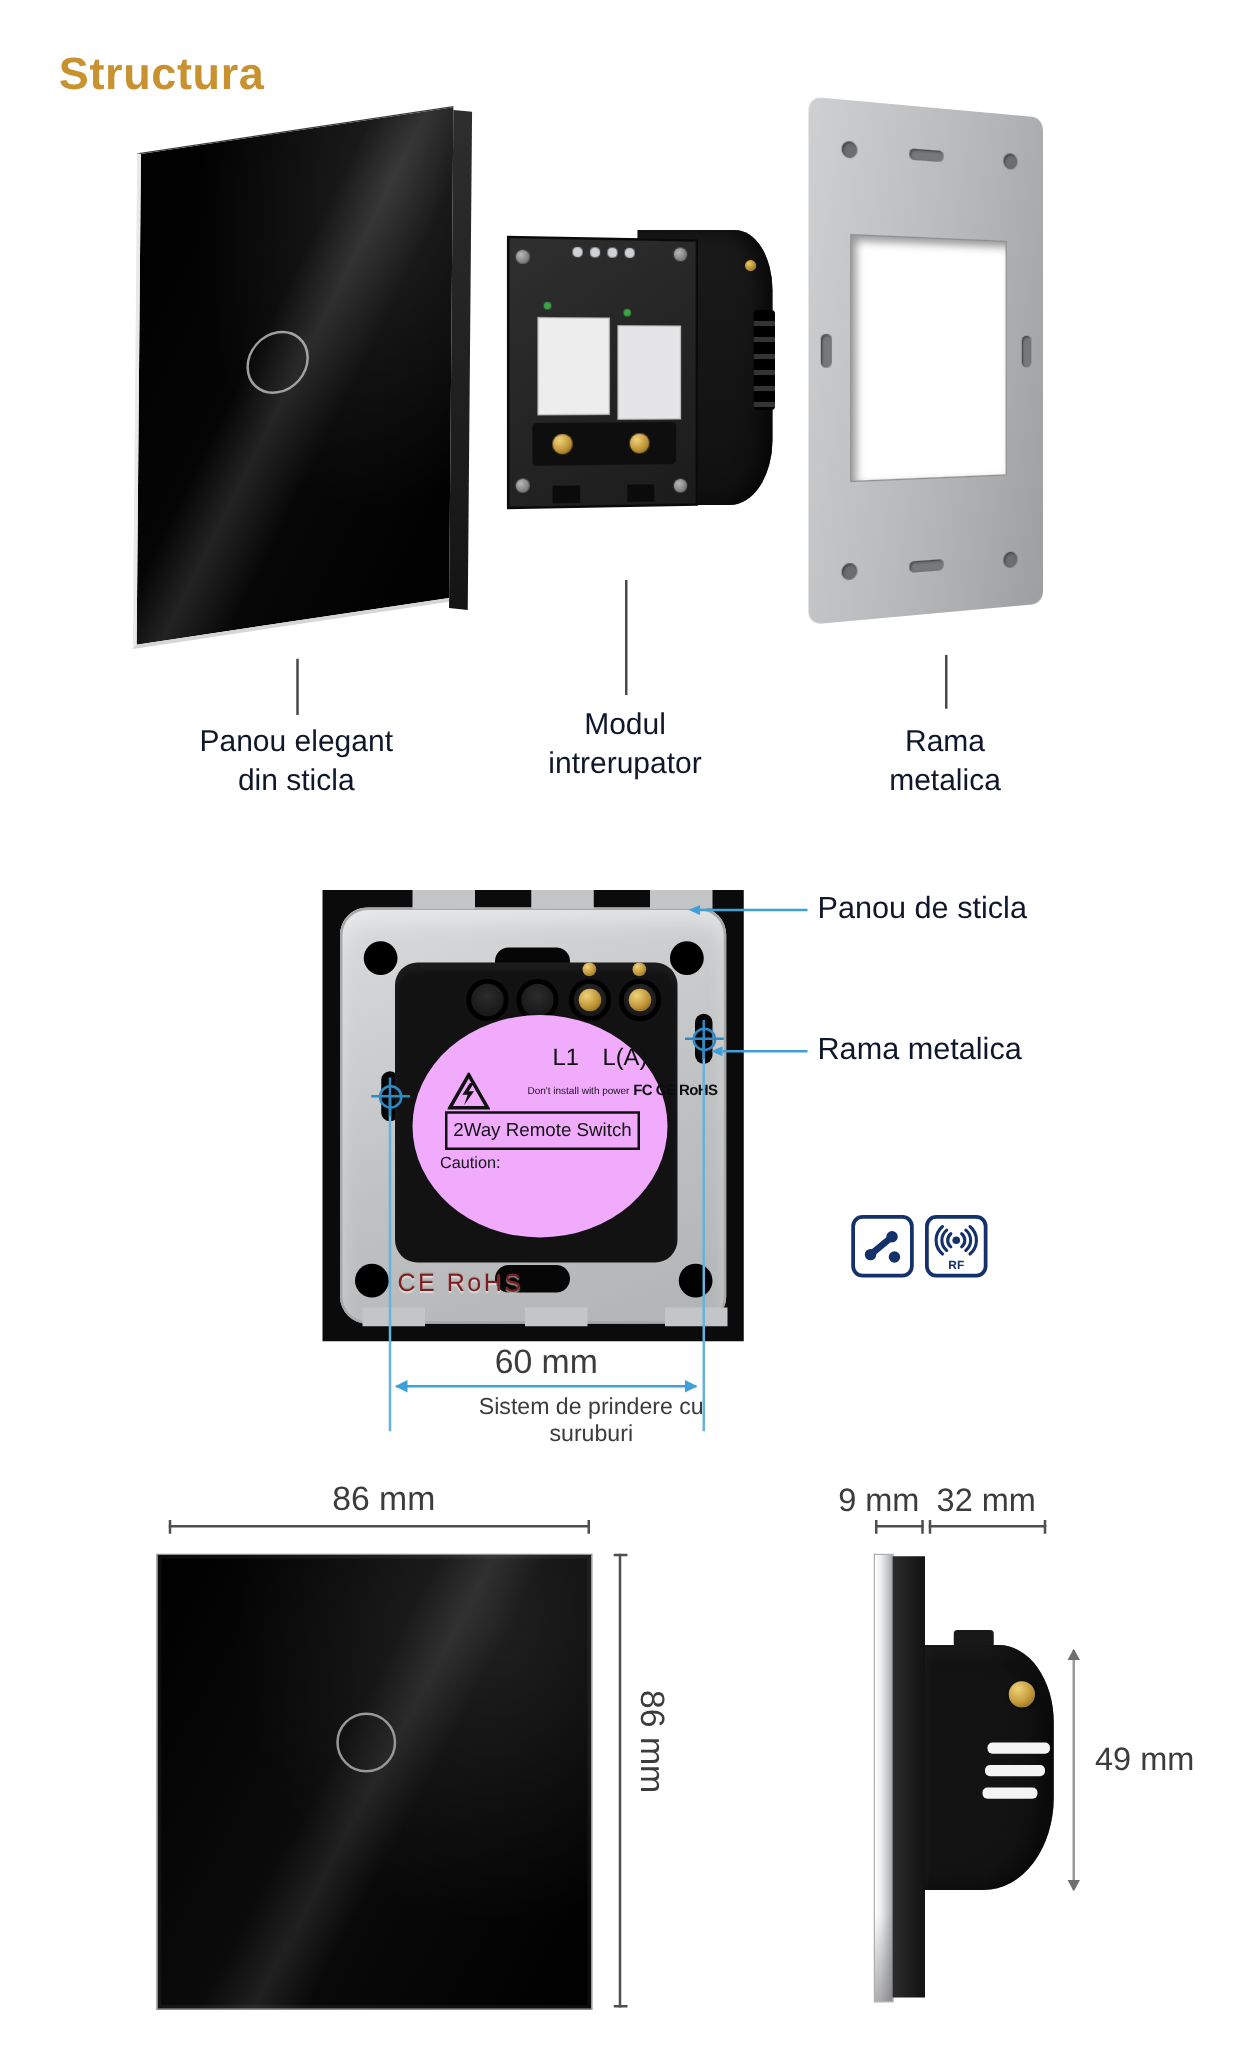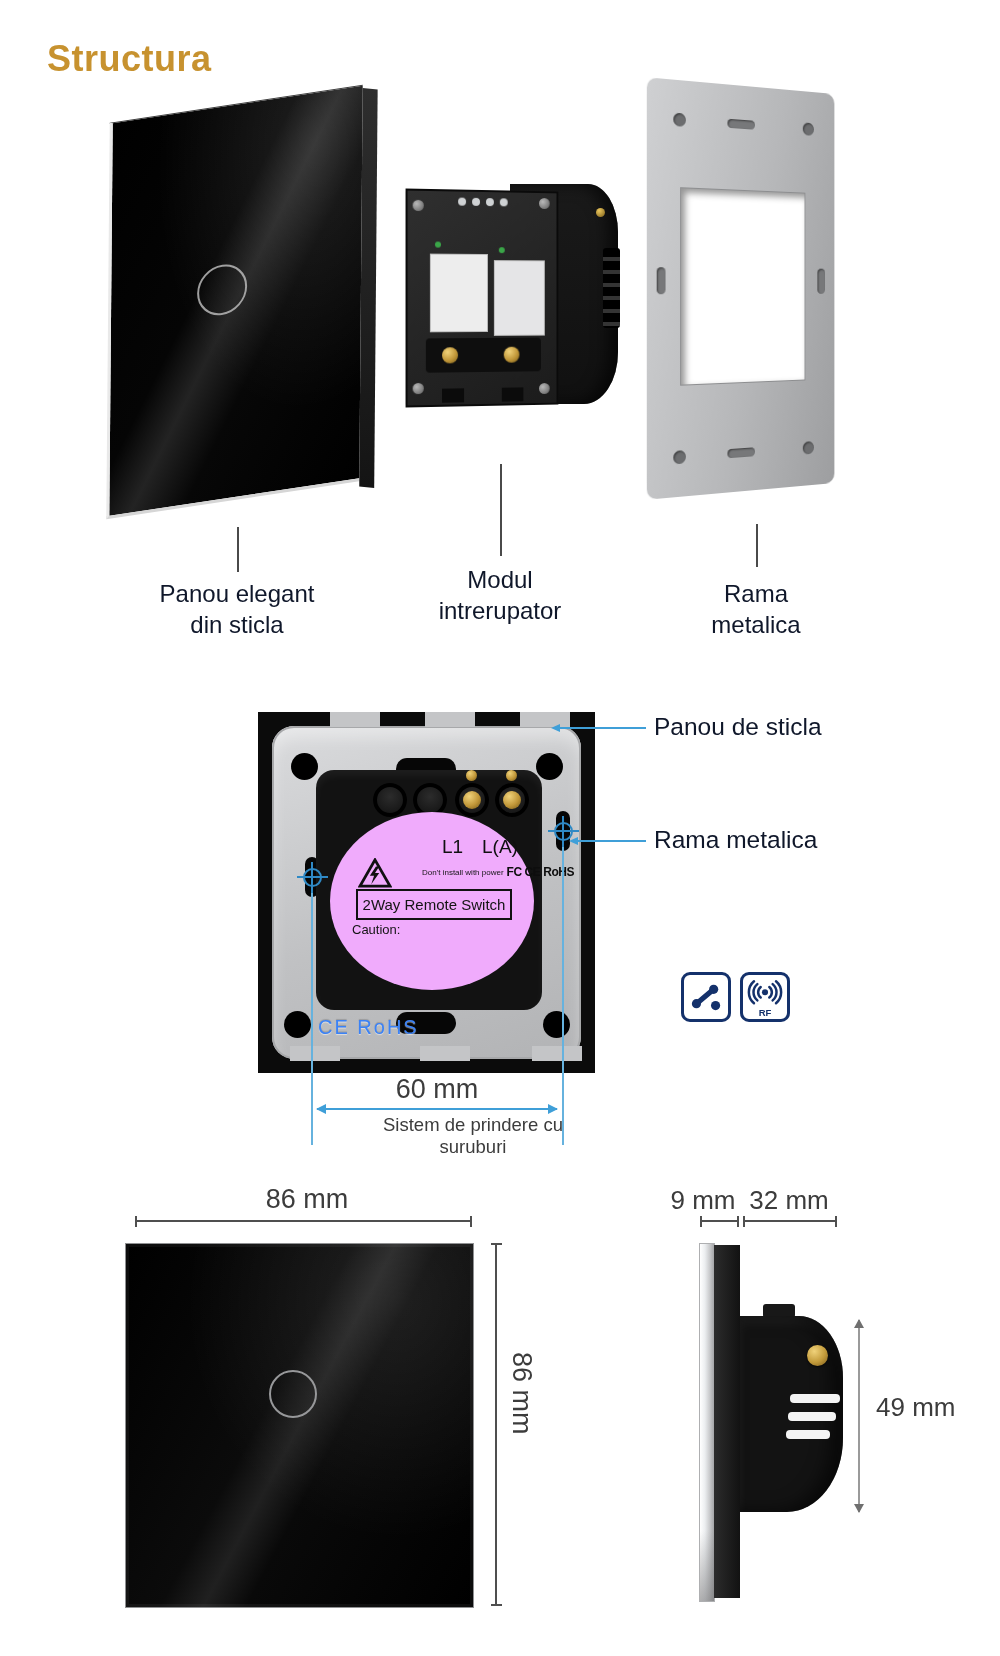--- a/index.html
+++ b/index.html
@@ -64,21 +64,21 @@
   .label-circle{left:330px;top:812px;width:204px;height:178px;border-radius:50%;background:#f0abfc;}
   .lbl-term{position:absolute;font-size:19px;color:#101010;}
   .warnrow{position:absolute;left:64px;top:53px;display:flex;align-items:center;gap:3px;margin-left:28px;}
   .warn-small{font-size:8px;color:#141414;white-space:nowrap;}
   .cert{font-size:12px;font-weight:bold;color:#0d0d0d;letter-spacing:-.5px;}
   .prodbox{position:absolute;left:26px;top:77px;width:152px;height:27px;border:2px solid #111;
       display:flex;align-items:center;justify-content:center;font-size:15px;color:#141414;}
   .caut-title{position:absolute;left:22px;top:110px;font-size:13px;color:#141414;}
   .caut-lines{position:absolute;left:22px;top:128px;width:172px;font-size:7.4px;line-height:9px;color:#1a1a1a;}
   .caut-lines span{display:block;}
-  .frame-mark{left:318px;top:1016px;font-size:20px;letter-spacing:2px;color:#3b82f6;
+  .frame-mark{left:318px;top:1016px;font-size:20px;letter-spacing:2px;color:#7f1d1d;
       text-shadow:0 1px 1px rgba(255,255,255,.55), 0 -1px 1px rgba(0,0,0,.18);}
   
   .blue{background:#3f9fd8;}
   .callout-line{height:2px;}
   .callout-line::before{content:'';position:absolute;left:-9px;top:-3.5px;border:4.5px solid transparent;border-right:9px solid #3f9fd8;border-left:0;}
   .callout-text{font-size:24.5px;color:#0f172a;}
   .target{width:15px;height:15px;border:2px solid #2f89c5;border-radius:50%;}
   .target::before{content:'';position:absolute;left:-8px;right:-8px;top:50%;height:1.6px;margin-top:-.8px;background:#2f89c5;}
   .target::after{content:'';position:absolute;top:-8px;bottom:-8px;left:50%;width:1.6px;margin-left:-.8px;background:#2f89c5;}
   .bluev{width:1.8px;background:#66b2de;}

